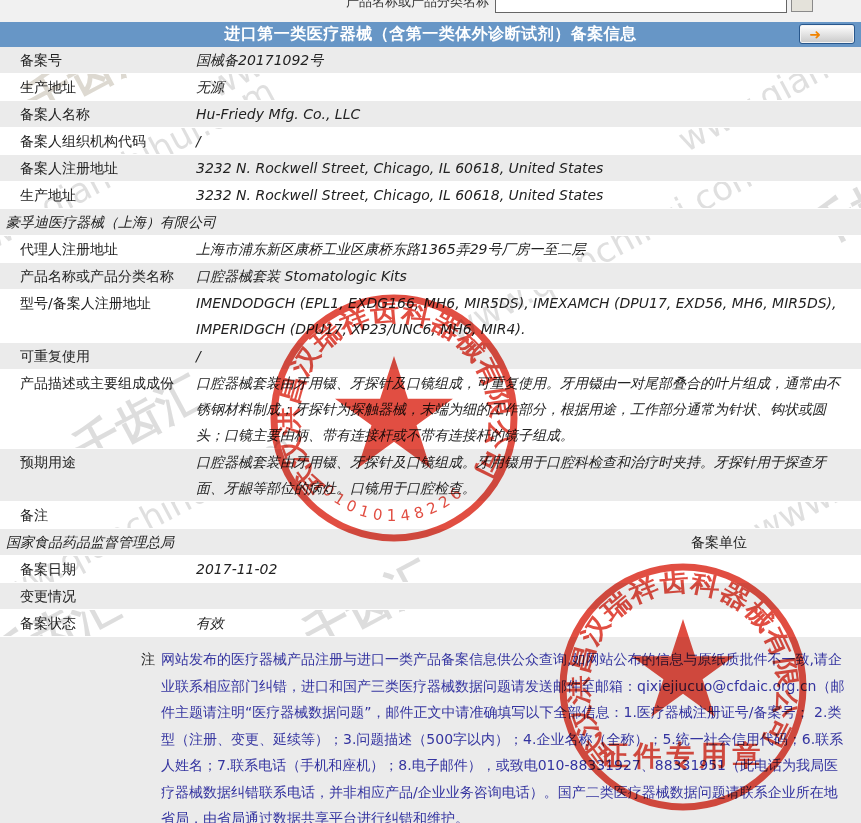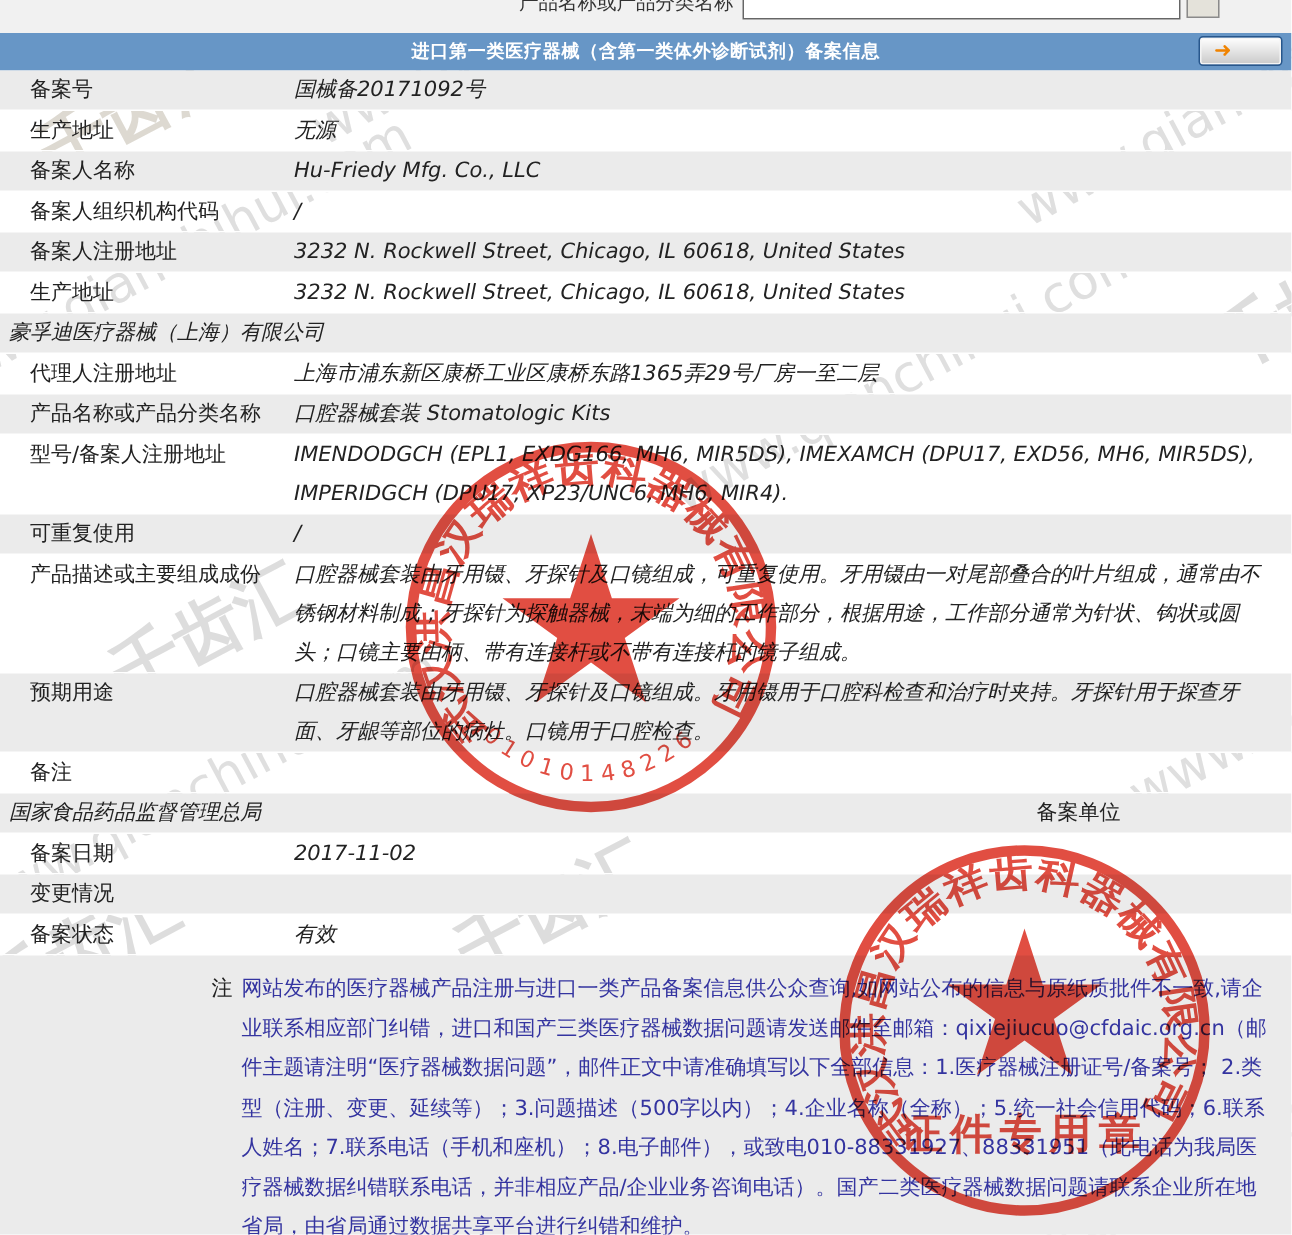--- a/index.html
+++ b/index.html
@@ -23,21 +23,21 @@
   .topbar-inner{position:absolute;top:-9px;right:48px;display:flex;align-items:center;gap:4px;}
   .topbar-label{font-size:13px;color:#333;margin-right:2px;}
   .topbar-input{width:292px;height:22px;border:1px solid #666;background:#fff;
       box-sizing:border-box;font-size:13px;padding:0 3px;}
   .topbar-btn{width:22px;height:20px;background:#e4e2da;border:1px solid #8a8a8a;
       box-sizing:border-box;}
 
   
   .titlebar{position:relative;height:25px;background:#6796c6;z-index:1;
       display:flex;align-items:center;justify-content:center;}
-  .titlebar .title{color:#fff;font-weight:bold;font-size:12px;letter-spacing:.5px;}
+  .titlebar .title{color:#fff;font-weight:bold;font-size:16px;letter-spacing:.5px;}
   .back-btn{position:absolute;right:6px;top:2px;height:20px;display:flex;align-items:center;
       gap:4px;padding:0 9px;border:1px solid #28578c;border-radius:3px;
       background:linear-gradient(#ffffff,#c9c9c9);
       box-shadow:inset 0 0 0 1px #f4f4f4;cursor:pointer;font-family:inherit;}
   .back-arrow{color:#f08300;font-size:14px;font-weight:bold;line-height:1;}
   .back-label{color:#1a3c6e;font-weight:bold;font-size:10px;line-height:1;margin-top:42px;}
 
   
   .grid{position:relative;z-index:1;}
   .row{display:flex;border-bottom:1px solid #fff;min-height:26px;}

